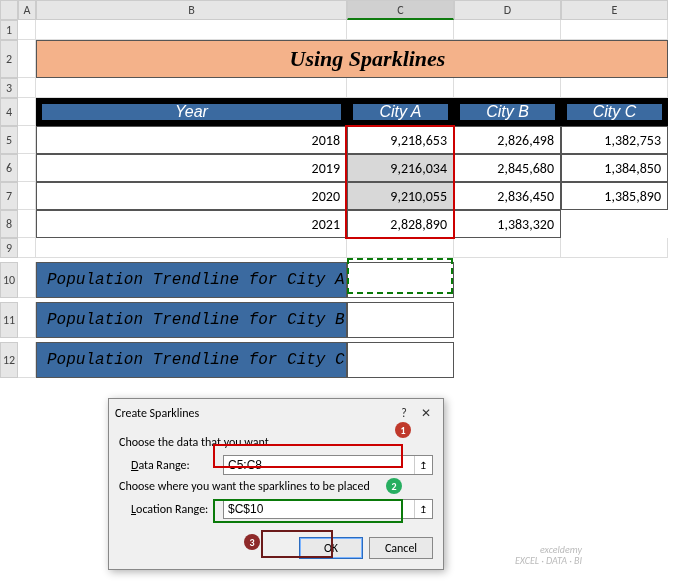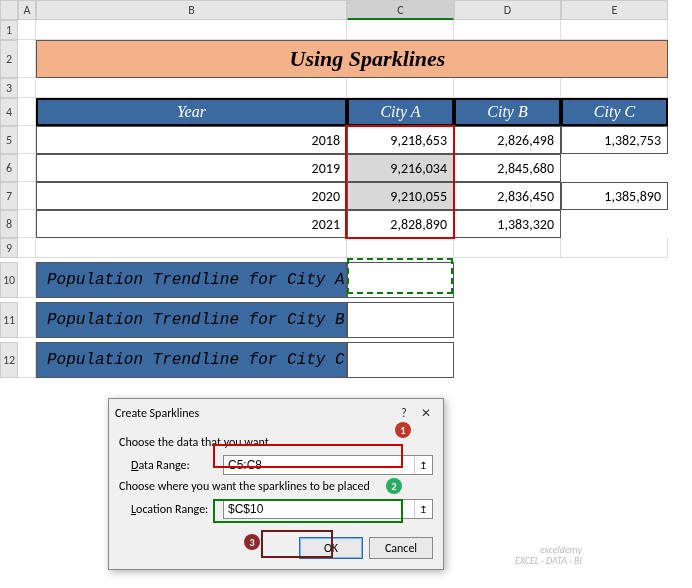--- a/index.html
+++ b/index.html
@@ -5,21 +5,21 @@
     * { margin: 0; padding: 0; box-sizing: border-box; }
     body { font-family: Calibri, Arial, sans-serif; font-size: 14px; background: #fff; width: 692px; height: 588px; position: relative; overflow: hidden; }
     
     .grid { display: grid; grid-template-columns: 18px 18px 311px 107px 107px 107px; grid-auto-rows: 20px; }
     .col-header, .row-header { background: #e6e6e6; border: 1px solid #ccc; display: flex; align-items: center; justify-content: center; font-size: 12px; color: #444; }
     .col-header.selected { background: #d0d0d0; border-bottom: 2px solid #0f7b0f; }
     .cell { border-right: 1px solid #ddd; border-bottom: 1px solid #ddd; }
     
     .title-row { grid-column: 3 / 7; height: 38px; background: #f4b28a; border: 1px solid #555; display: flex; align-items: center; justify-content: center; font-size: 22px; font-style: italic; font-family: "Times New Roman", serif; font-weight: bold; }
     
-    .header-cell { background: #3b6aa0; color: #fff; font-style: italic; font-family: Liberation Serif, serif; font-size: 16px; display: flex; align-items: center; justify-content: center; height: 28px; border: 2px solid #000000; }
+    .header-cell { background: #3b6aa0; color: #fff; font-style: italic; font-family: Liberation Sans, sans-serif; font-size: 16px; display: flex; align-items: center; justify-content: center; height: 28px; border: 6px solid #000000; }
     .data-cell { border: 1px solid #555; display: flex; align-items: center; justify-content: flex-end; padding: 0 6px; height: 28px; background: #fff; }
     .data-cell.year { justify-content: flex-end; padding-left: 44px; }
     .data-cell.selected { background: #d8d8d8; }
     
     .red-border-v { position: absolute; border: 2.5px solid #c00; pointer-events: none; }
     .green-dashed { position: absolute; border: 2px dashed #0a7a0a; pointer-events: none; }
     
     .trend-row { display: grid; grid-template-columns: 18px 18px 311px 107px; height: 36px; margin-top: 4px; }
     .trend-label { background: #3b6aa0; color: #000000; font-style: italic; font-family: Liberation Mono, monospace; font-size: 16px; display: flex; align-items: center; padding-left: 10px; border: 1px solid #555; }
     .trend-val { border: 1px solid #555; background: #fff; }
@@ -107,20 +107,21 @@
   <div class="data-cell">9,218,653</div>
   <div class="data-cell">2,826,498</div>
   <div class="data-cell">1,382,753</div>
 </div>
 <div style="display:grid; grid-template-columns:18px 18px 311px 107px 107px 107px; height:28px;">
   <div class="rh selected">6</div>
   <div class="cell"></div>
   <div class="data-cell year">2019</div>
   <div class="data-cell selected">9,216,034</div>
   <div class="data-cell">2,845,680</div>
+  <div class="data-cell">1,384,850</div>
 </div>
 <div style="display:grid; grid-template-columns:18px 18px 311px 107px 107px 107px; height:28px;">
   <div class="rh selected">7</div>
   <div class="cell"></div>
   <div class="data-cell year">2020</div>
   <div class="data-cell selected">9,210,055</div>
   <div class="data-cell">2,836,450</div>
   <div class="data-cell">1,385,890</div>
 </div>
 <div style="display:grid; grid-template-columns:18px 18px 311px 107px 107px 107px; height:28px;">

